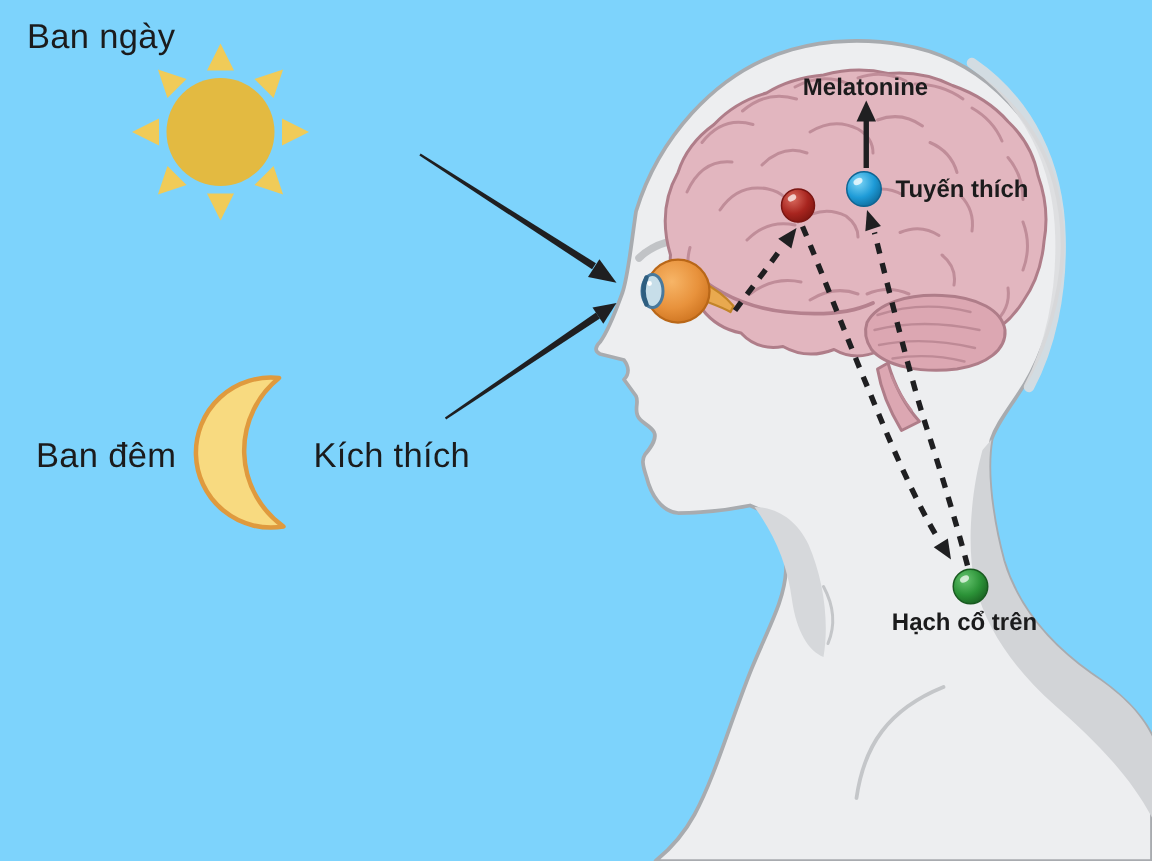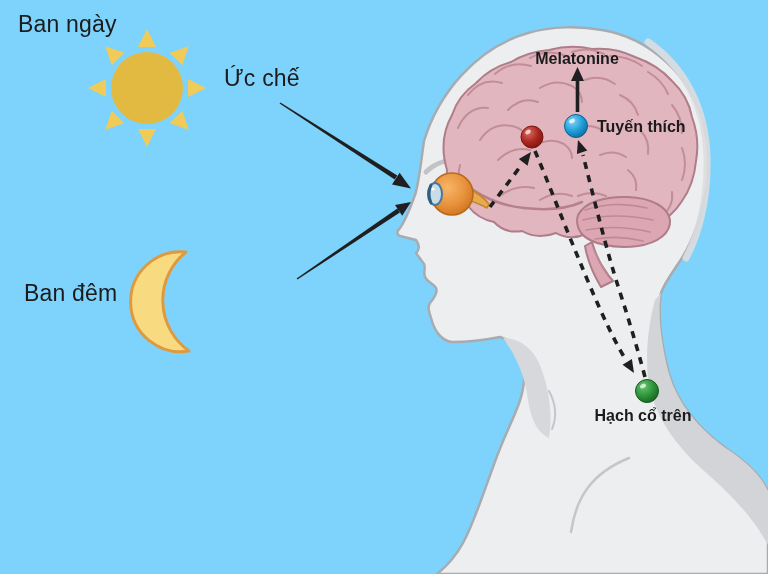--- a/index.html
+++ b/index.html
@@ -191,19 +191,19 @@
       <polygon points="147,29 138,47 156,47" transform="rotate(270 147 88)"></polygon>
       <polygon points="147,29 138,47 156,47" transform="rotate(315 147 88)"></polygon>
     </g>
     <circle cx="147" cy="88" r="36" fill="#E3BA41"></circle>
   </g>
 
   <path stroke-width="3" stroke-linejoin="round" d="M 186,252 A 50,50 0 1 0 189,351 A 62,62 0 0 1 186,252 Z" fill="#F8DA80" stroke="#DF9A3E"></path>
 </svg>
 
 <div class="lbl lbl-lg" style="left:18px;top:11px">Ban ngày</div>
-<div class="lbl lbl-lg" style="left:224px;top:65px">Ức chế</div>
-<div class="lbl lbl-lg" style="left:24px;top:280px">Ban đêm</div>
+<div class="lbl lbl-lg" style="left:24px;top:290px">Ban đêm</div>
+<div class="lbl lbl-lg" style="left:209px;top:290px">Kích thích</div>
 <div class="lbl lbl-sm lbl-center" style="left:577px;top:50px">Melatonine</div>
 <div class="lbl lbl-sm" style="left:597px;top:118px">Tuyến thích</div>
 <div class="lbl lbl-sm lbl-center" style="left:643px;top:407px">Hạch cổ trên</div>
 
 </div>
 
 </body></html>

